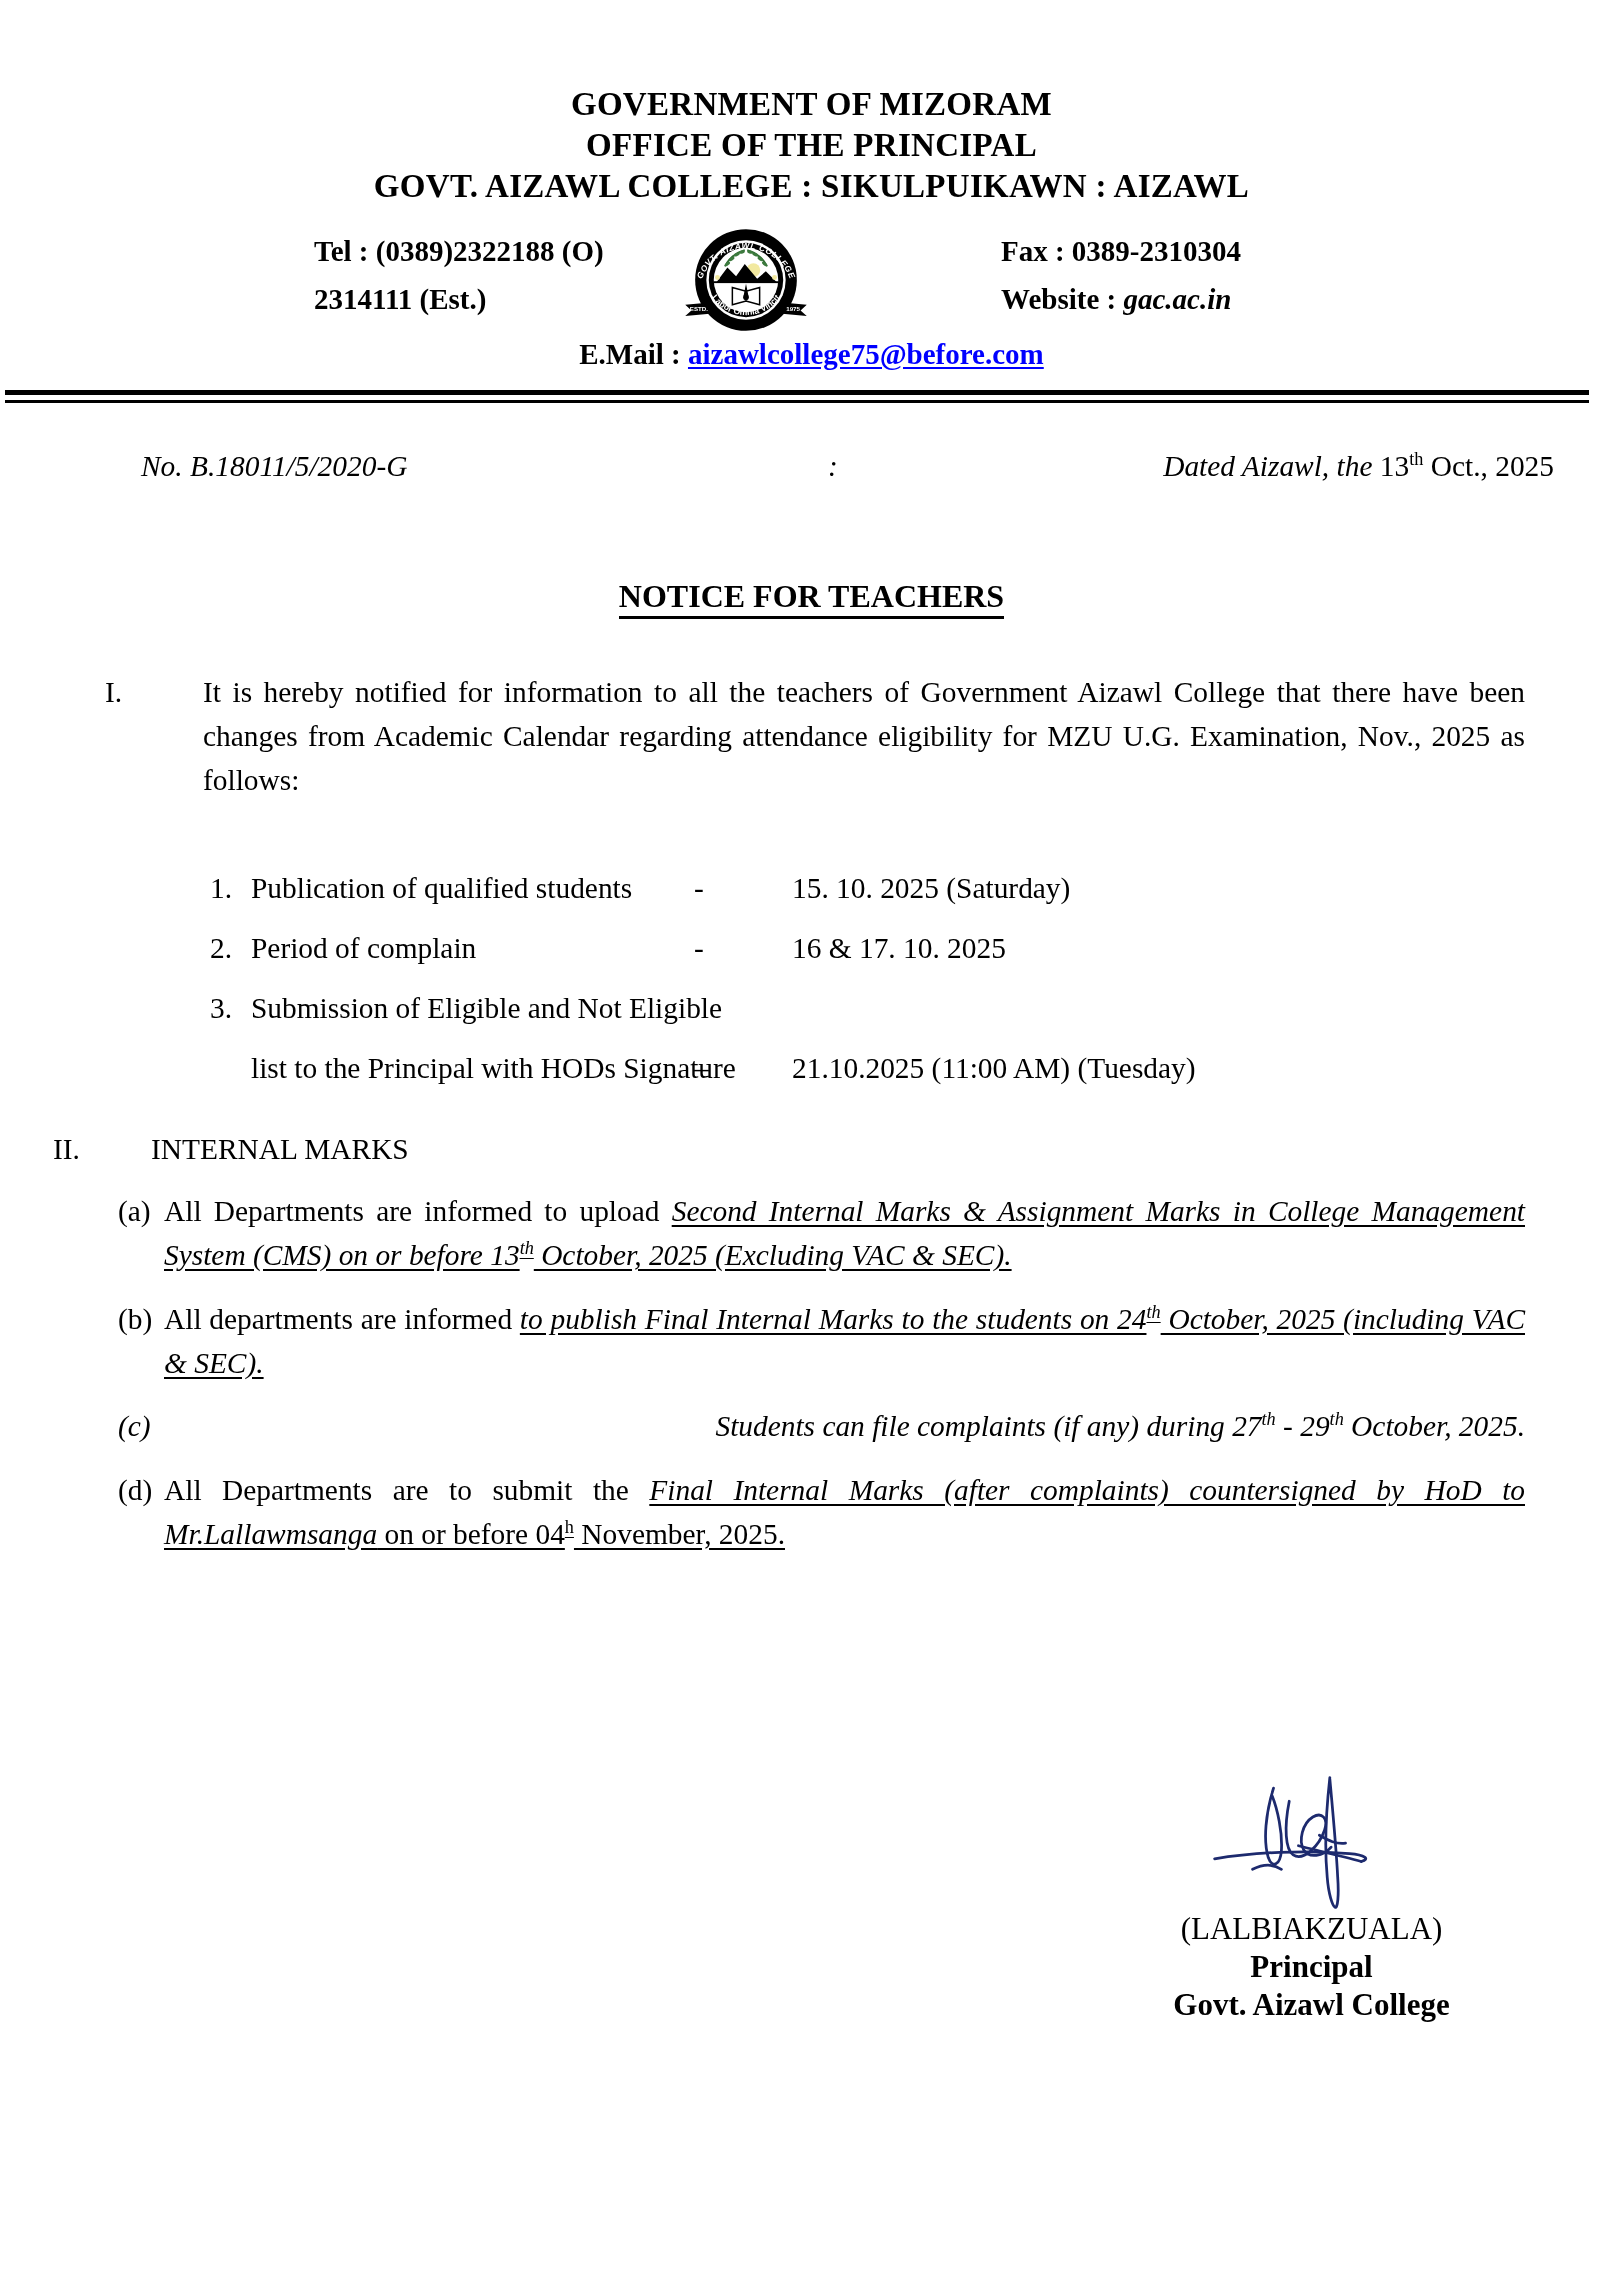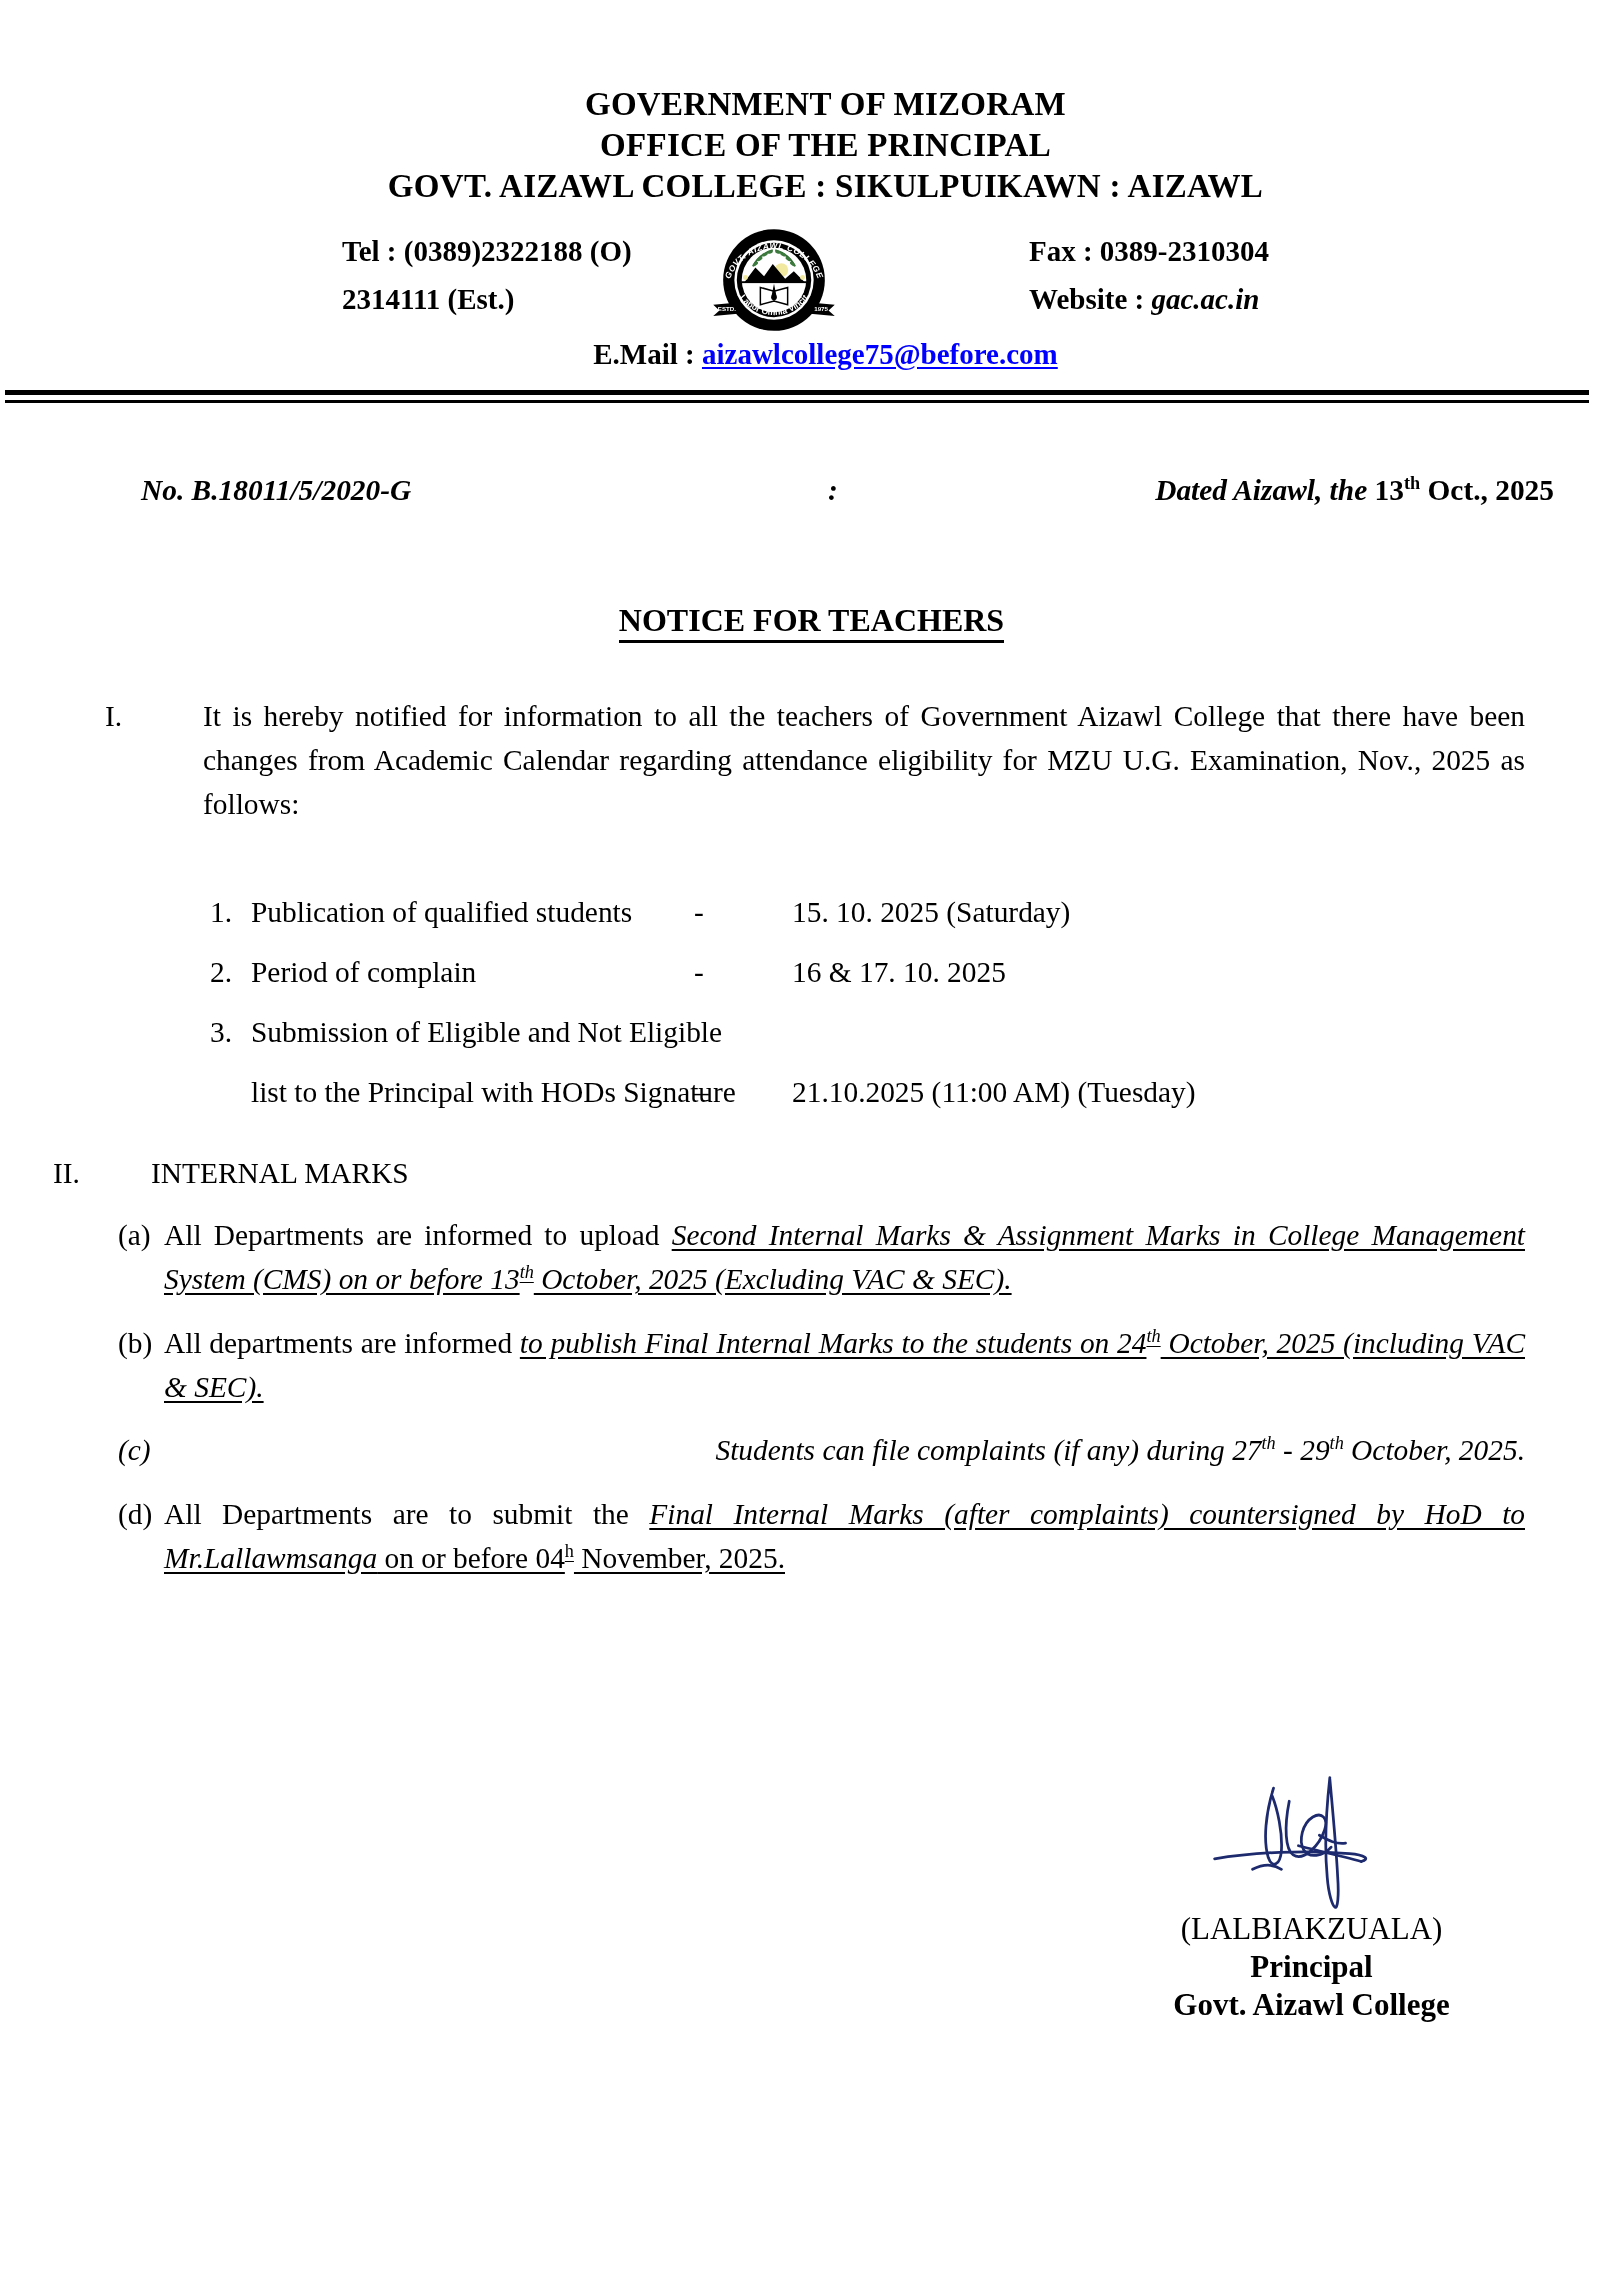--- a/index.html
+++ b/index.html
@@ -14,21 +14,20 @@
     background: #ffffff;
     font-family: "Liberation Serif", "DejaVu Serif", serif;
     color: #000000;
     overflow: hidden;
   }
 
   
   .letterhead {
     padding-top: 84px;
     text-align: center;
-    padding-left: 28px;
   }
   .lh-line {
     font-weight: bold;
     font-size: 33px;
     line-height: 41px;
     letter-spacing: 0.3px;
     white-space: nowrap;
   }
   .lh-line.wide {
     font-size: 33px;
@@ -94,25 +93,25 @@
     height: 4.6px;
   }
   .rule-thin {
     height: 2.6px;
     background: #000;
   }
 
   
   .ref-row {
     position: relative;
-    margin-top: 66px;
+    margin-top: 42px;
     padding: 0 69px 0 141px;
     height: 42px;
     font-style: italic;
-    font-weight: bold;
+    font-weight: normal;
     font-size: 29.4px;
     line-height: 42px;
     text-align: center;
   }
   .ref-no { position: absolute; left: 141px; top: 0; }
   .ref-colon { position: absolute; left: 828px; top: 0; }
   .ref-date { position: absolute; right: 69px; top: 0; white-space: nowrap; }
   .ref-date .nonital { font-style: normal; }
   sup { font-size: 0.62em; vertical-align: super; line-height: 0; }
 

